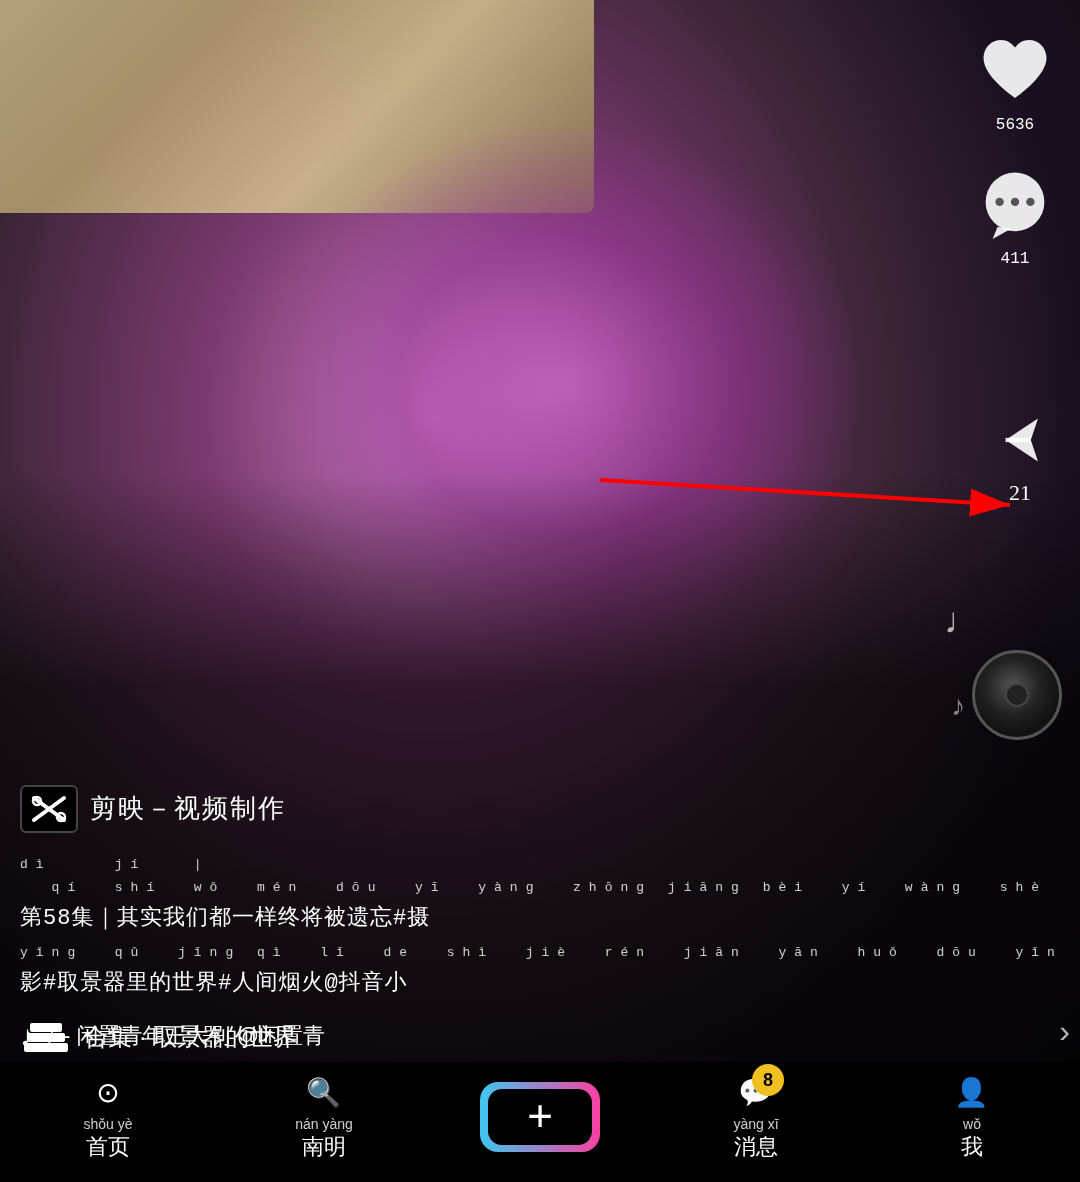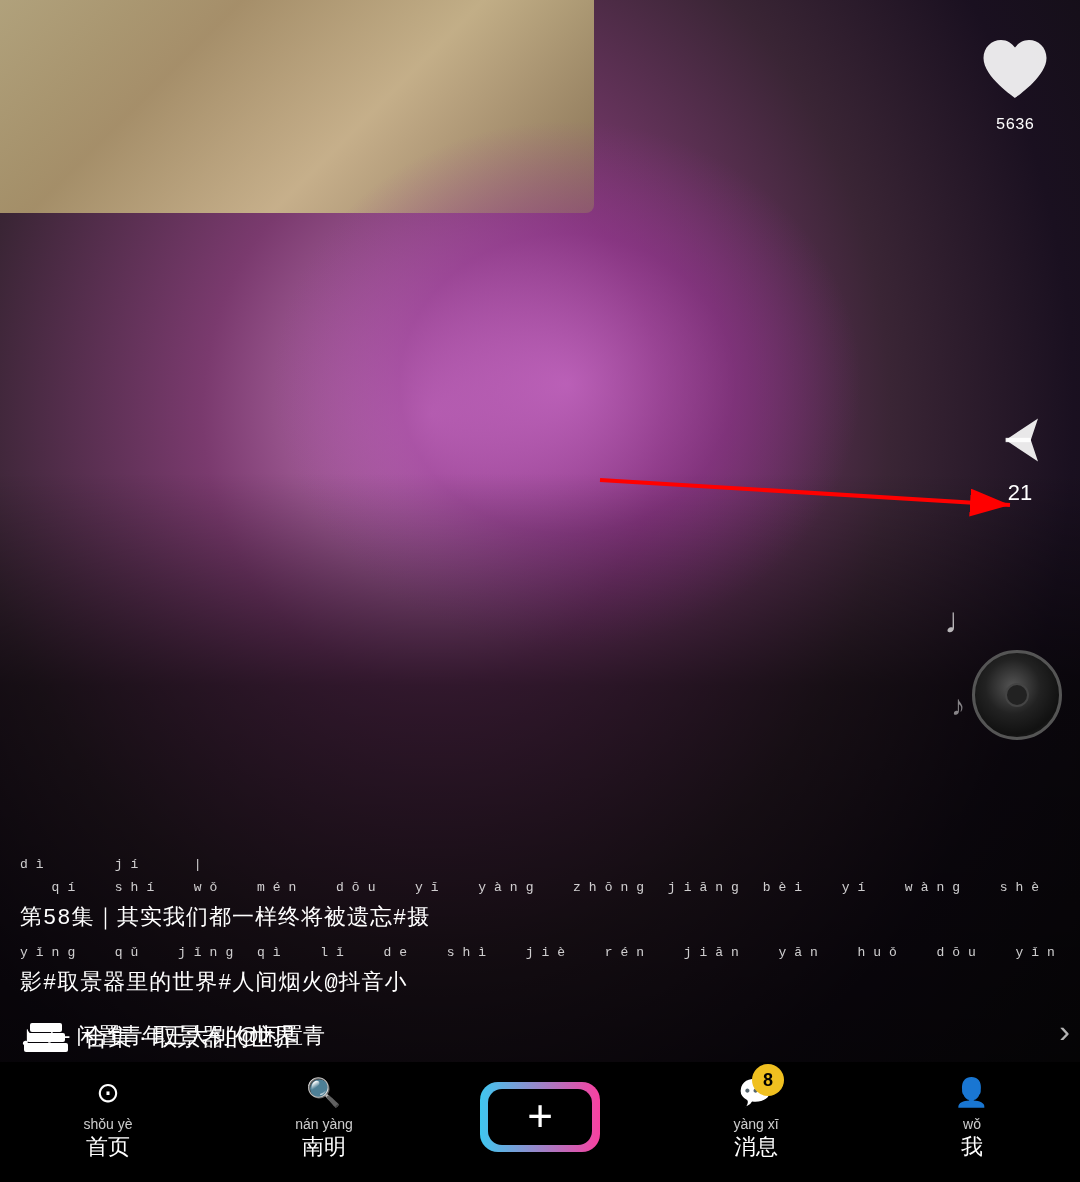--- a/index.html
+++ b/index.html
@@ -115,21 +115,21 @@
 
     #share-icon svg {
       width: 72px;
       height: 72px;
       fill: rgba(255,255,255,0.9);
     }
 
     .share-count {
       color: #fff;
       font-size: 22px;
-      font-family: Liberation Sans, sans-serif;
+      font-family: Liberation Serif, serif;
     }
 
     
     #red-arrow {
       position: absolute;
       top: 450px;
       left: 0;
       width: 100%;
       height: 80px;
       z-index: 15;
@@ -399,20 +399,32 @@
 
   <div class="action-btn">
     <div class="action-icon">
       <svg viewBox="0 0 100 90" xmlns="http://www.w3.org/2000/svg">
         <path d="M50 85 C50 85 5 55 5 28 C5 12 17 2 30 2 C39 2 46 7 50 13 C54 7 61 2 70 2 C83 2 95 12 95 28 C95 55 50 85 50 85Z"></path>
       </svg>
     </div>
     <span class="action-count">5636</span>
   </div>
 
+  <div class="action-btn">
+    <div class="action-icon">
+      <svg viewBox="0 0 100 90" xmlns="http://www.w3.org/2000/svg">
+        <circle cx="50" cy="42" r="42"></circle>
+        <polygon points="25,78 18,95 45,80" fill="rgba(255,255,255,0.9)"></polygon>
+        <circle cx="28" cy="42" r="6" fill="#555"></circle>
+        <circle cx="50" cy="42" r="6" fill="#555"></circle>
+        <circle cx="72" cy="42" r="6" fill="#555"></circle>
+      </svg>
+    </div>
+    <span class="action-count">411</span>
+  </div>
 </div>
 
 <div id="share-container">
   <div id="share-icon">
     <svg viewBox="0 0 100 100" xmlns="http://www.w3.org/2000/svg">
       <path d="M 30 50 L 75 20 L 65 50 L 75 80 Z"></path>
       <path d="M 30 50 L 65 50" stroke="rgba(255,255,255,0.9)" stroke-width="6" fill="none"></path>
     </svg>
   </div>
   <span class="share-count">21</span>
@@ -429,20 +441,32 @@
 
 <div id="music-note">♩</div>
 <div id="music-note2">♪</div>
 
 <div id="album-disc">
   
 </div>
 
 <div id="content-area">
 
+  <div id="jianying-badge">
+    <div id="jianying-logo">
+      <svg viewBox="0 0 40 32" xmlns="http://www.w3.org/2000/svg">
+
+        <line x1="5" y1="5" x2="35" y2="27" stroke="white" stroke-width="4" stroke-linecap="round"></line>
+        <line x1="35" y1="5" x2="5" y2="27" stroke="white" stroke-width="4" stroke-linecap="round"></line>
+        <circle cx="8" cy="8" r="4" fill="none" stroke="white" stroke-width="2.5"></circle>
+        <circle cx="32" cy="24" r="4" fill="none" stroke="white" stroke-width="2.5"></circle>
+      </svg>
+    </div>
+    <span id="jianying-text">剪映－视频制作</span>
+  </div>
 
 
   <div id="text-block">
     <div class="pinyin-text">
       <div class="pinyin-row">
         <span style="font-size:13px; opacity:0.8; display:block; letter-spacing:8px;">dì&nbsp;&nbsp;&nbsp;&nbsp;jí&nbsp;&nbsp;&nbsp;|&nbsp;&nbsp;qí&nbsp;&nbsp;shí&nbsp;&nbsp;wǒ&nbsp;&nbsp;mén&nbsp;&nbsp;dōu&nbsp;&nbsp;yī&nbsp;&nbsp;yàng&nbsp;&nbsp;zhōng&nbsp;jiāng&nbsp;bèi&nbsp;&nbsp;yí&nbsp;&nbsp;wàng&nbsp;&nbsp;shè</span>
         第58集｜其实我们都一样终将被遗忘#摄
       </div>
       <div class="pinyin-row">
         <span style="font-size:13px; opacity:0.8; display:block; letter-spacing:8px;">yǐng&nbsp;&nbsp;qǔ&nbsp;&nbsp;jǐng&nbsp;qì&nbsp;&nbsp;lǐ&nbsp;&nbsp;de&nbsp;&nbsp;shì&nbsp;&nbsp;jiè&nbsp;&nbsp;rén&nbsp;&nbsp;jiān&nbsp;&nbsp;yān&nbsp;&nbsp;huǒ&nbsp;&nbsp;dōu&nbsp;&nbsp;yǐn&nbsp;&nbsp;xiǎo</span>

